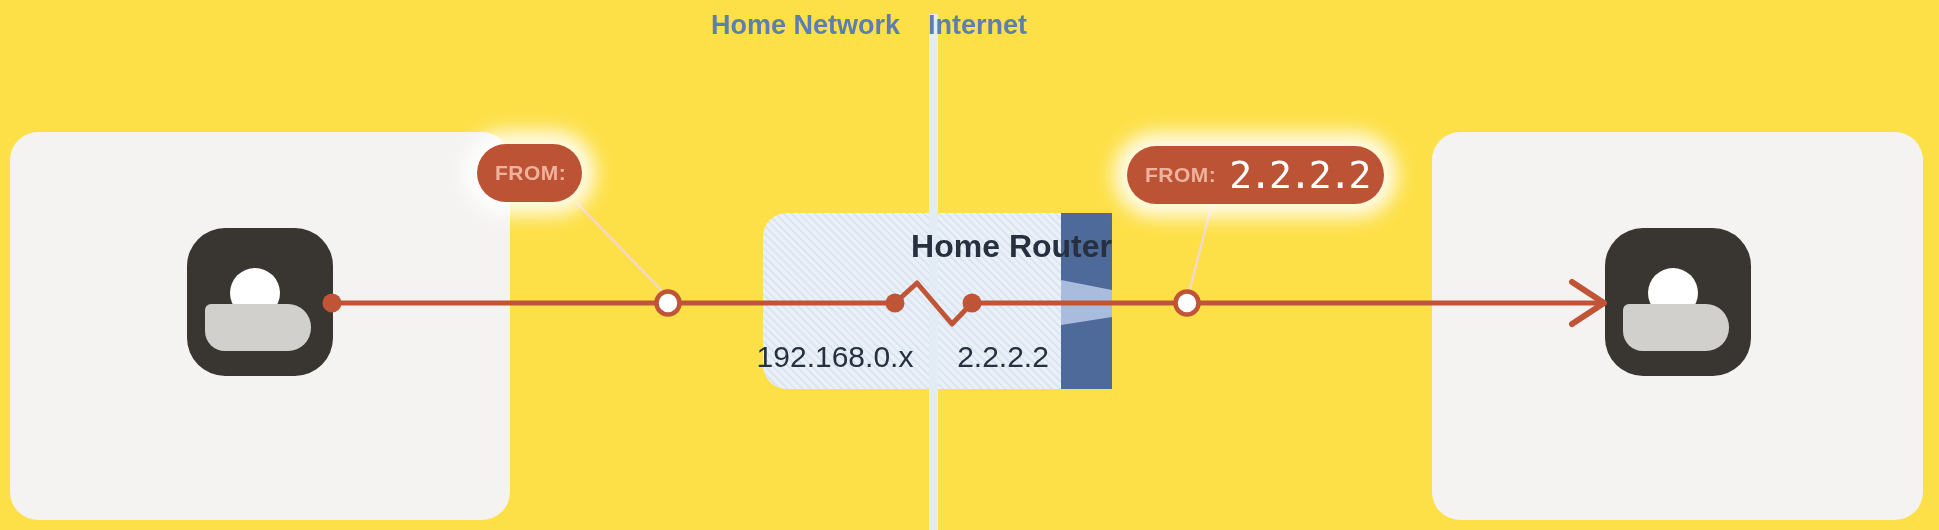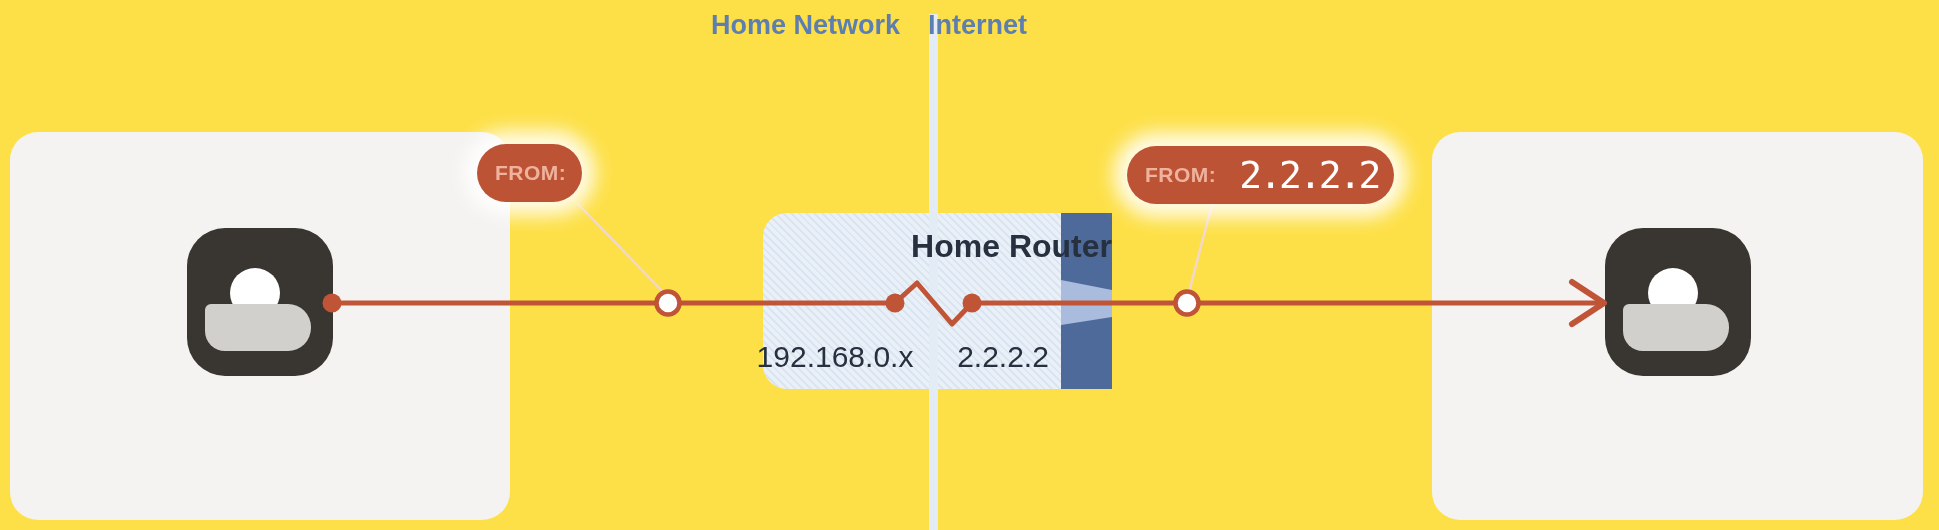--- a/index.html
+++ b/index.html
@@ -42,21 +42,21 @@
   .router-ip.lan{left:835px;}
   .router-ip.wan{left:1003px;}
   
   .flow{position:absolute;left:0;top:0;z-index:5;pointer-events:none;}
   .flow .leader{stroke:var(--accent-soft);stroke-width:2.5;fill:none;}
   .flow .wire{stroke:var(--accent);stroke-width:5;fill:none;stroke-linejoin:round;}
   .flow .dot{fill:var(--accent);}
   .flow .marker{fill:#fff;stroke:var(--accent);stroke-width:4.5;}
   .flow .arrow{stroke:var(--accent);stroke-width:6;fill:none;stroke-linecap:round;stroke-linejoin:round;}
   
-  .badge{position:absolute;height:58px;display:inline-flex;align-items:center;gap:23px;
+  .badge{position:absolute;height:58px;display:inline-flex;align-items:center;gap:13px;
     padding:0 16px 0 18px;background:var(--badge-bg);border-radius:29px;z-index:6;
     box-shadow:0 0 18px 14px rgba(255,255,255,0.85);white-space:nowrap;}
   .badge .from{font-size:21px;font-weight:700;letter-spacing:0.5px;color:var(--badge-label);
     font-family:"Liberation Sans",sans-serif;}
   .badge .val{font-size:38px;letter-spacing:-3px;color:#ffffff;font-family:"DejaVu Sans Mono",monospace;}
   .badge.lan{left:477px;top:144px;}
   .badge.wan{left:1127px;top:146px;}
 </style>
 </head>
 <body>

